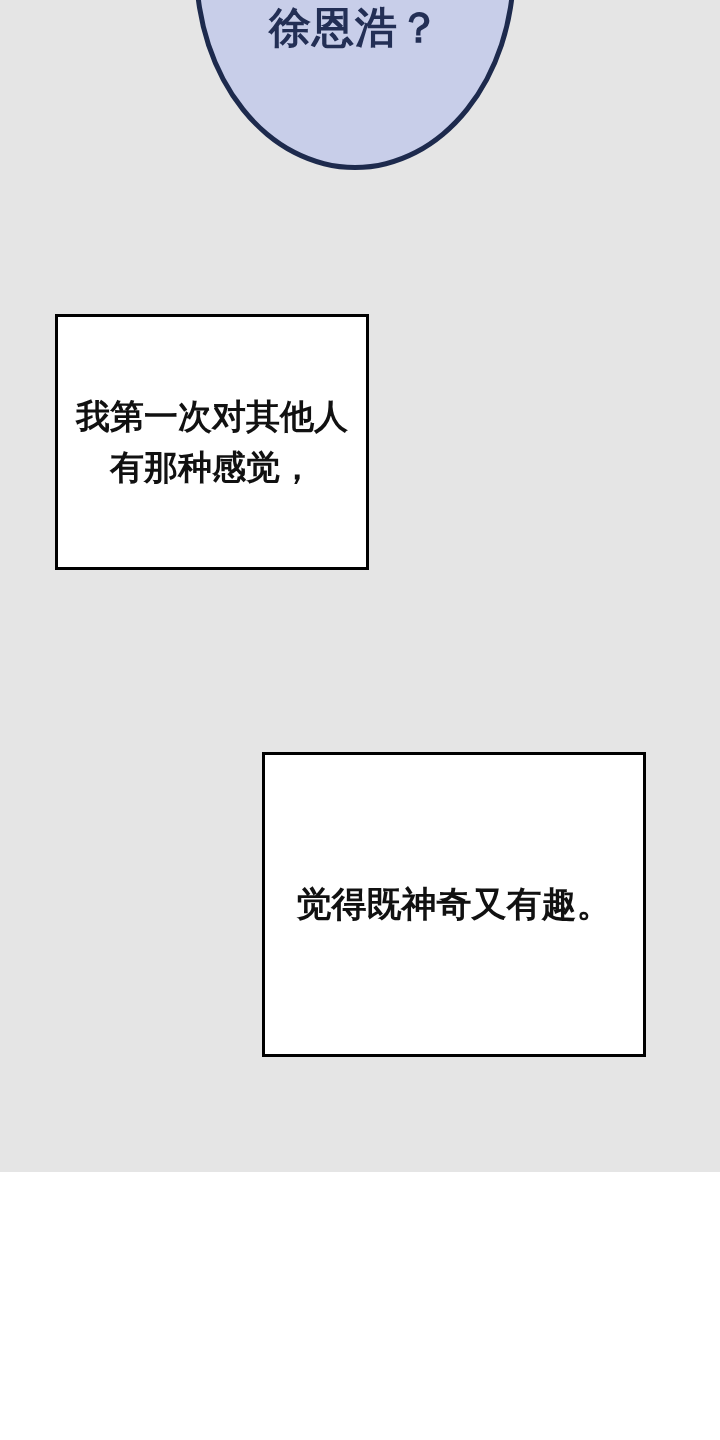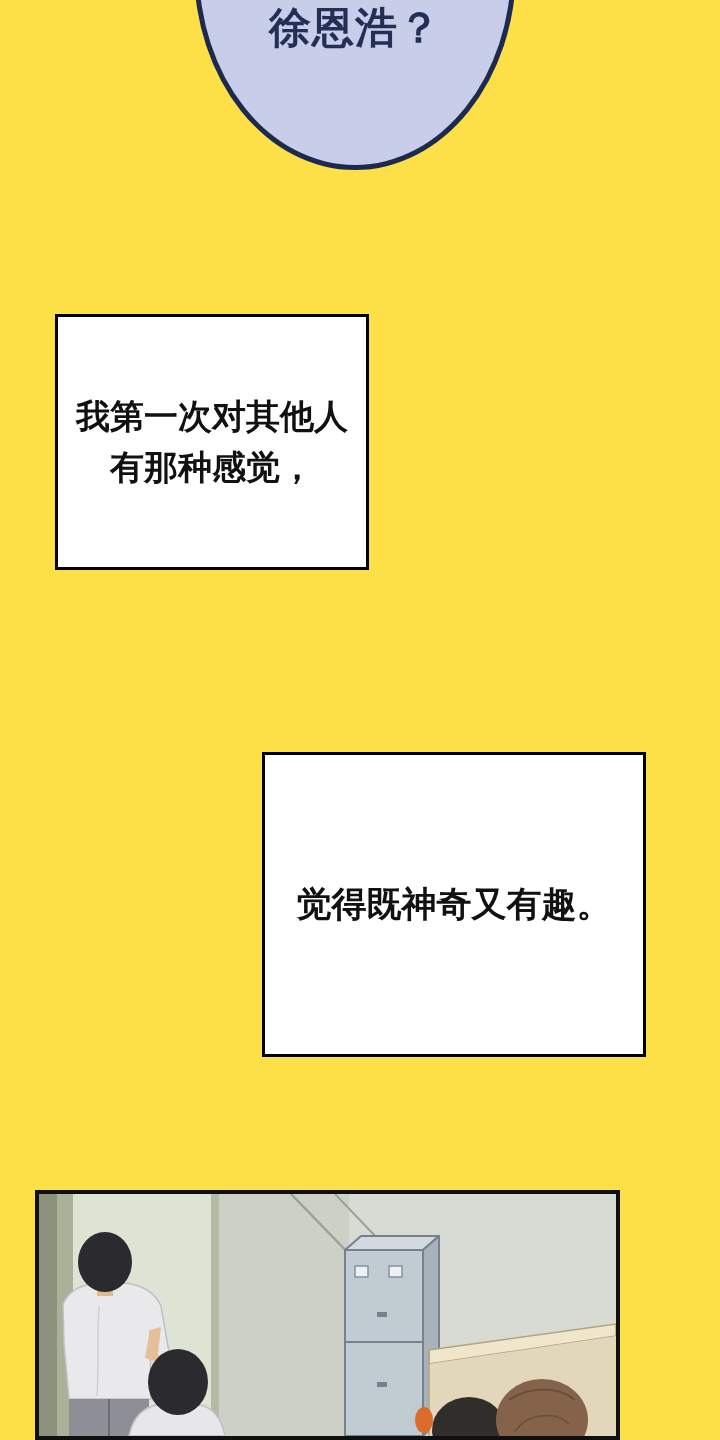--- a/index.html
+++ b/index.html
@@ -1,20 +1,20 @@
 <!DOCTYPE html>
 <html><head>
 <meta charset="utf-8">
 <style>
   html, body { margin: 0; padding: 0; background: #ffffff; }
   .page {
     position: relative;
     width: 720px;
-    height: 1440px;
-    background: #fde047;
+    height: 1172px;
+    background: #e5e5e5;
     overflow: hidden;
     font-family: "Liberation Sans", "DejaVu Sans", sans-serif;
   }
 
   
   .bubble-shape {
     position: absolute;
     left: 194px;
     top: -232px;
     width: 322px;

